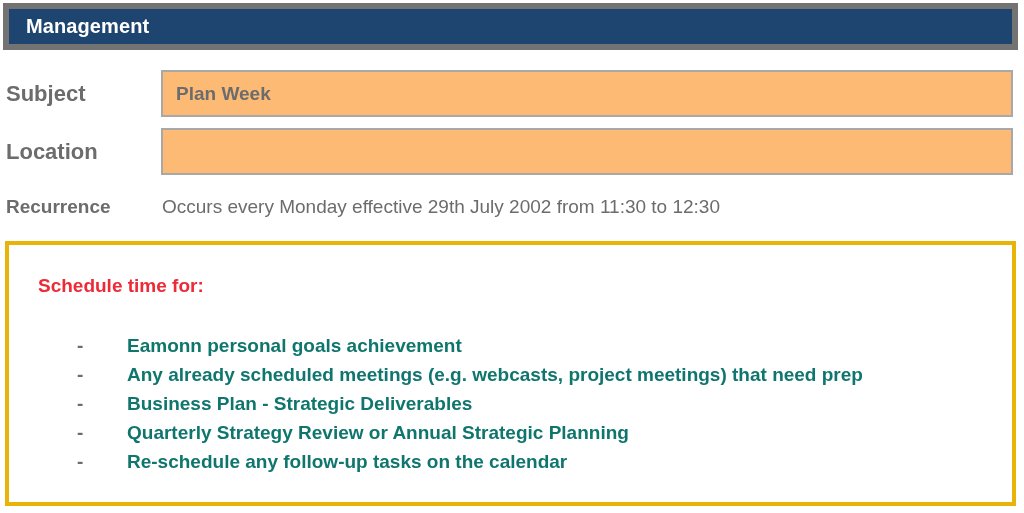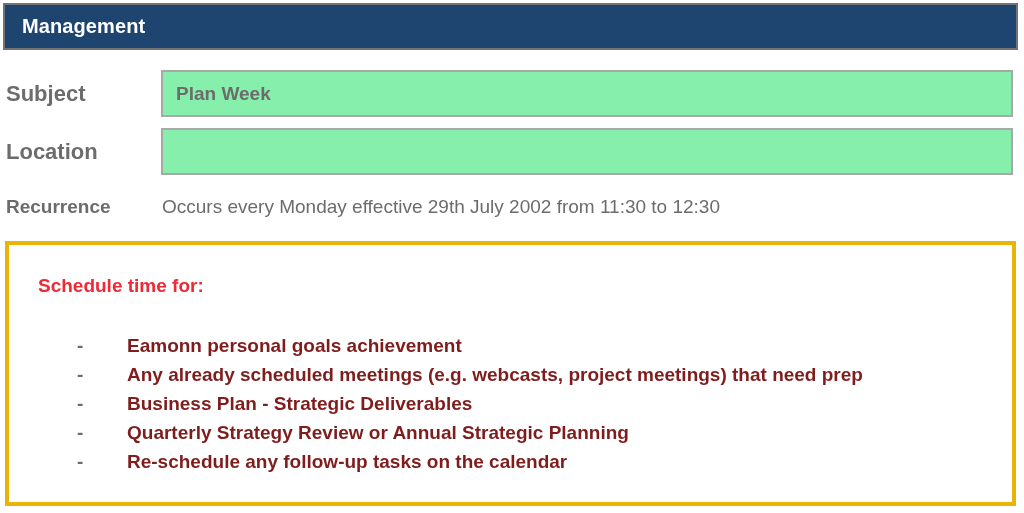--- a/index.html
+++ b/index.html
@@ -20,21 +20,21 @@
   .titlebar {
     position: absolute;
     left: 3px;
     top: 3px;
     width: 1015px;
     height: 47px;
     background: #1e4470;
     box-sizing: border-box;
     display: flex;
     align-items: center;
-    border: 2px solid #737373;
+    border: 6px solid #737373;
   }
   .titlebar .title-text {
     color: #ffffff;
     font-size: 20px;
     font-weight: bold;
     letter-spacing: 0.1px;
     margin-left: 17px;
   }
 
   
@@ -59,21 +59,21 @@
   }
 
   .field-box {
     position: absolute;
     left: 161px;
     top: 0;
     width: 852px;
     height: 47px;
     box-sizing: border-box;
     border: 2px solid #a8a8a8;
-    background: #86efac;
+    background: #fdba74;
     display: flex;
     align-items: center;
   }
   .field-value {
     font-size: 19px;
     font-weight: bold;
     color: #6c6c6c;
     margin-left: 13px;
     white-space: nowrap;
   }
@@ -146,21 +146,21 @@
     font-size: 19px;
     font-weight: bold;
     color: #6c6c6c;
   }
   .notes-item .item-text {
     position: absolute;
     left: 118px;
     top: 0;
     font-size: 19px;
     font-weight: bold;
-    color: #7f1d1d;
+    color: #0f766e;
   }
 </style>
 </head>
 <body>
 
 <div class="titlebar">
   <span class="title-text">Management</span>
 </div>
 
 <div class="form-row row-subject">

